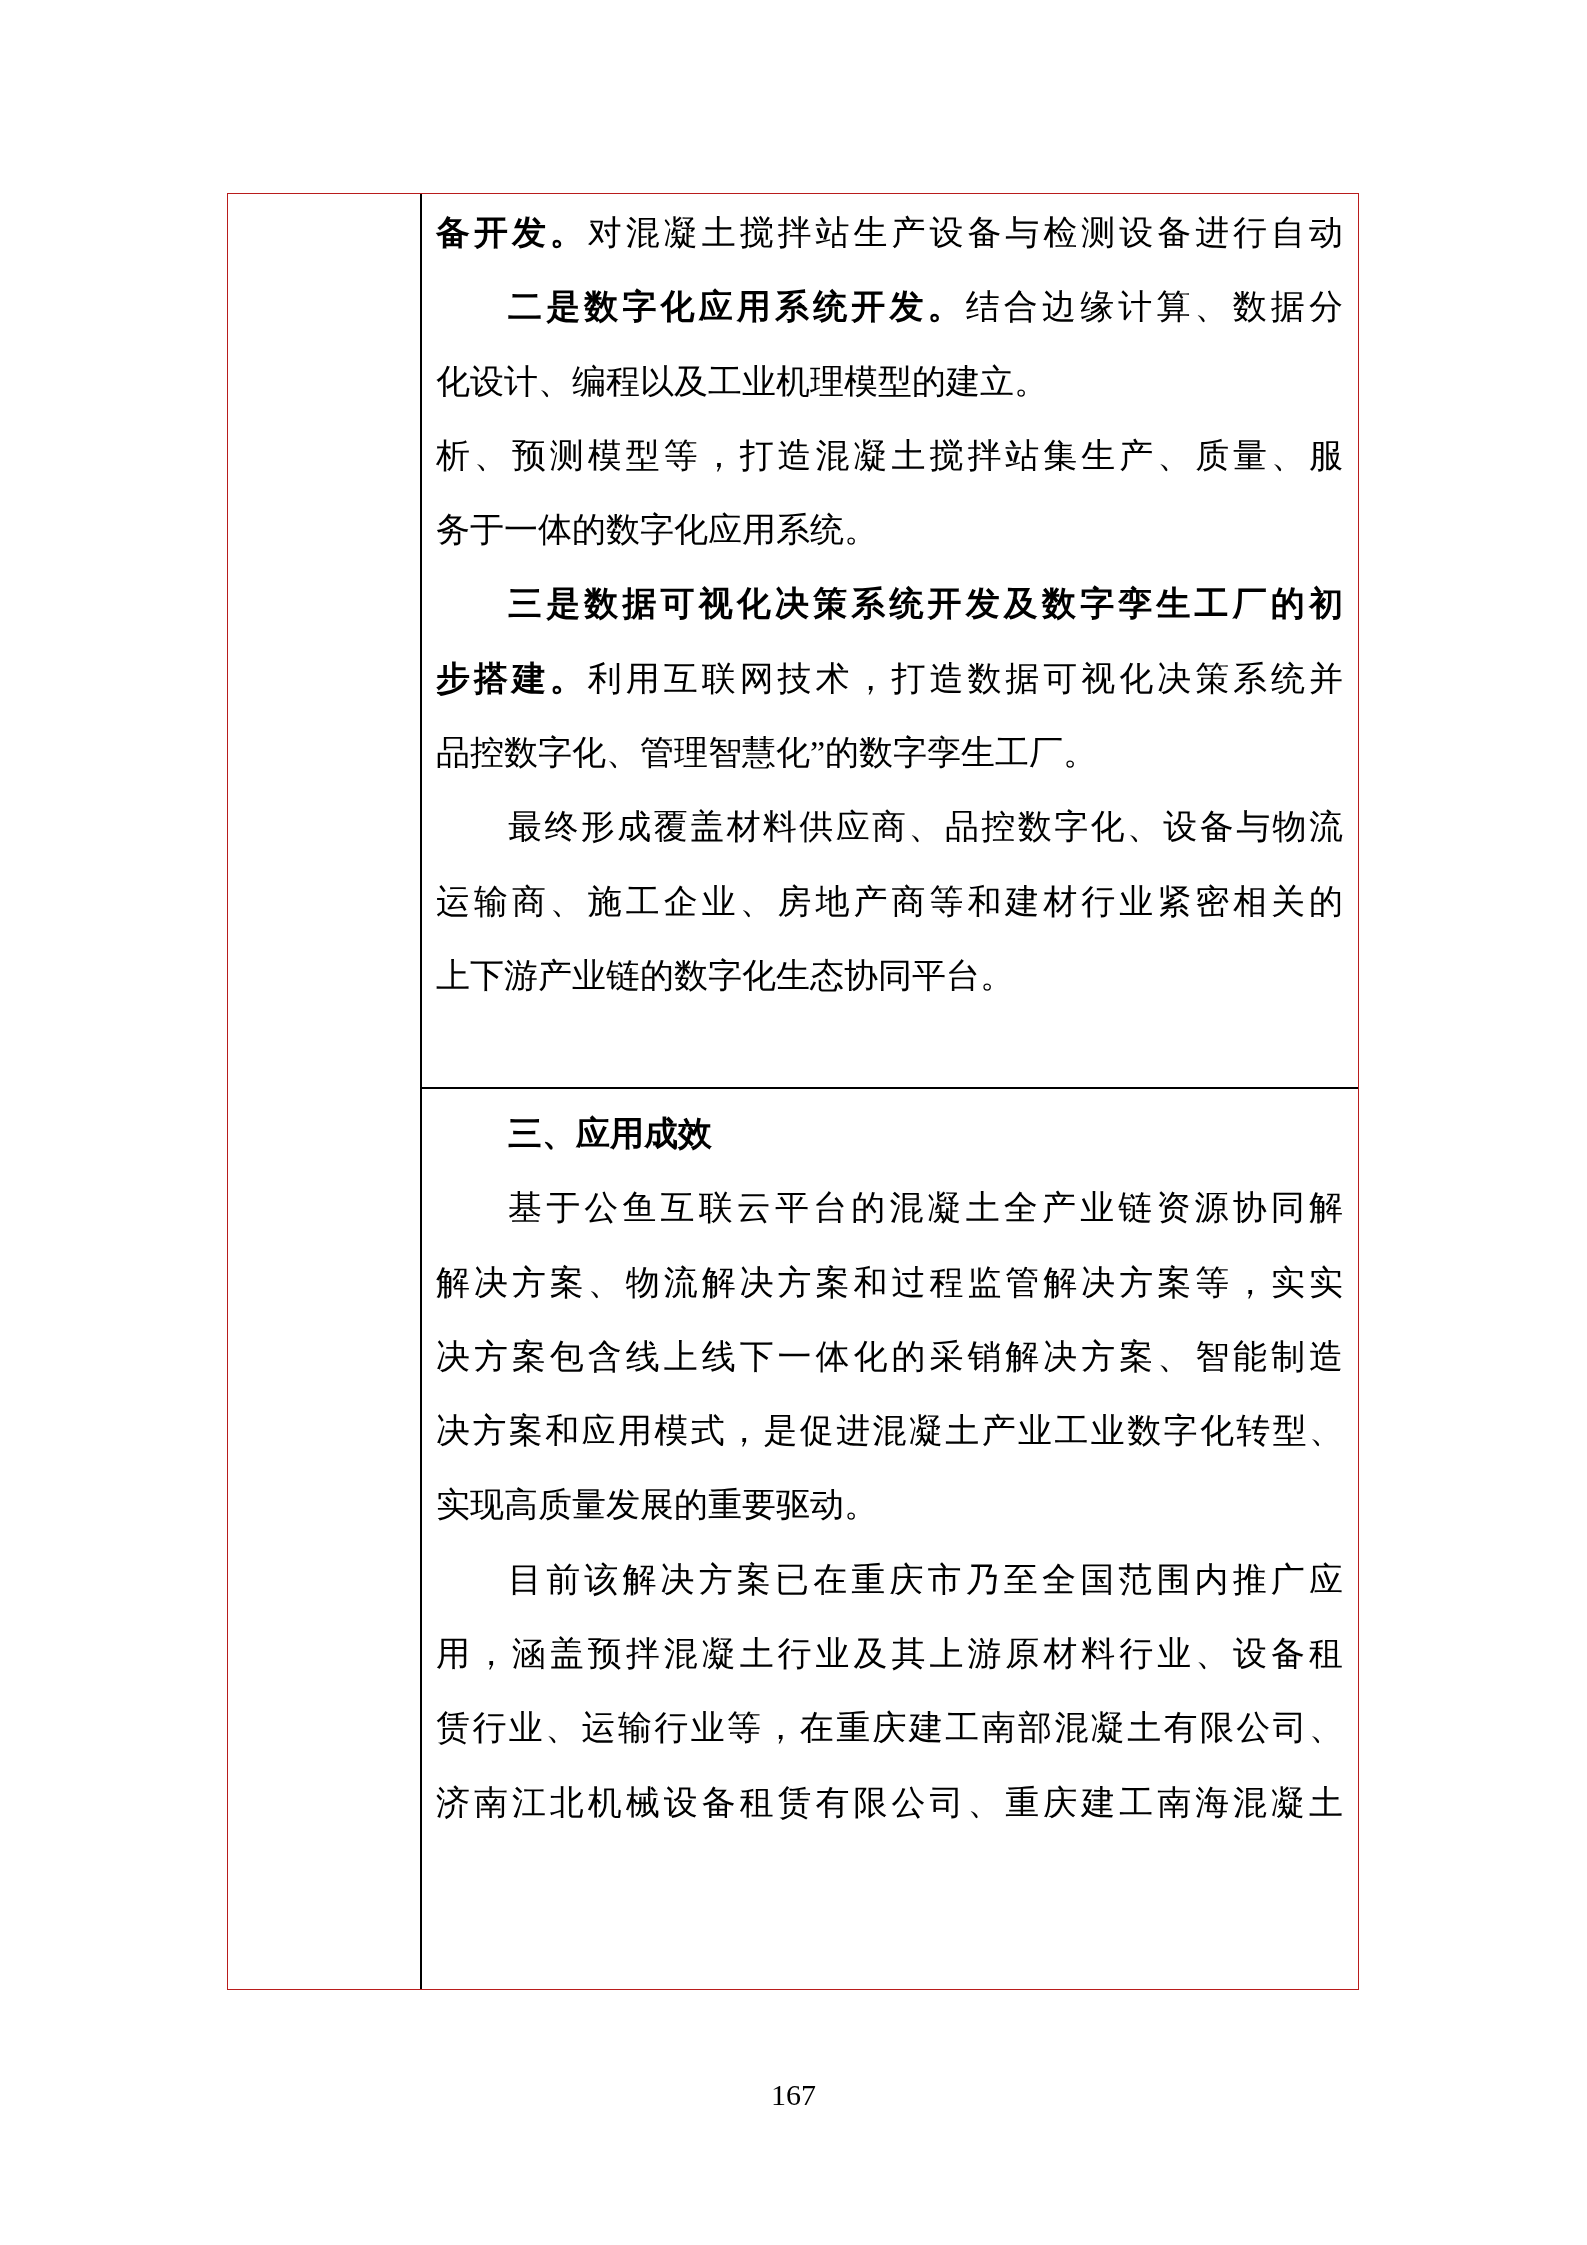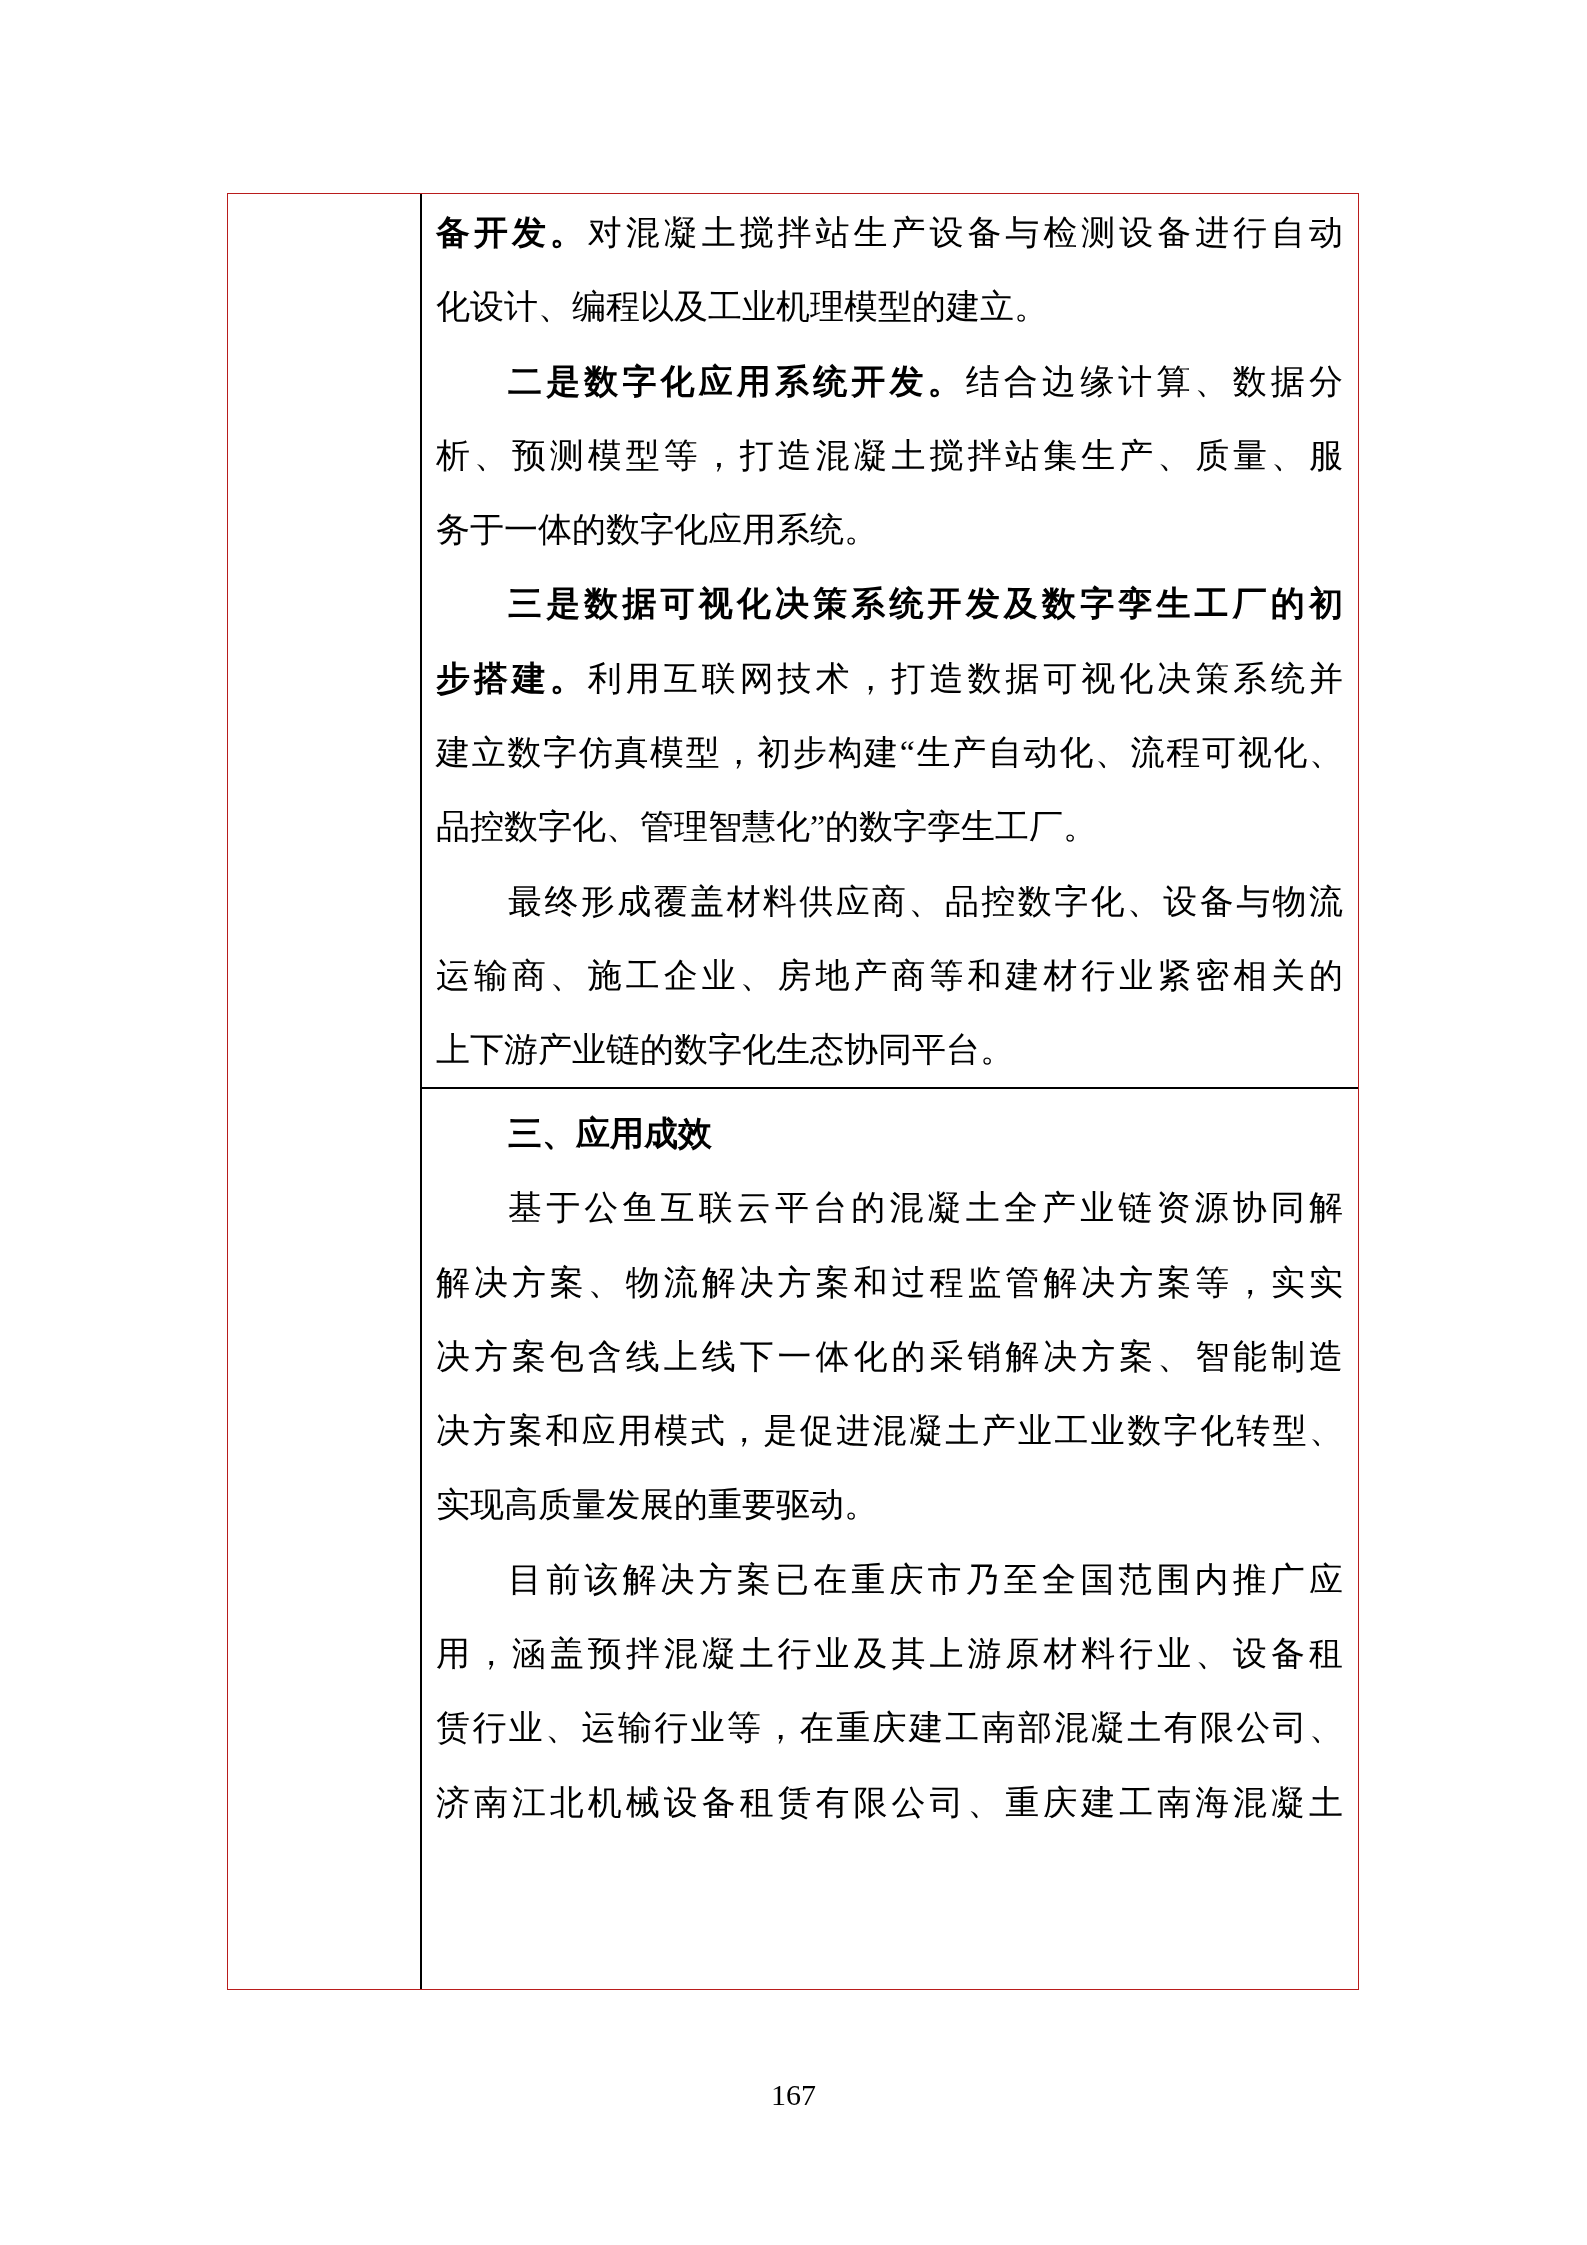--- a/index.html
+++ b/index.html
@@ -68,27 +68,26 @@
   }
 </style>
 </head>
 <body>
 
 <div class="doc-table">
   <div class="col-left"></div>
   <div class="col-right">
     <div class="cell cell-r1">
         <div class="line"><span class="b">备开发。</span><span>对混凝土搅拌站生产设备与检测设备进行自动</span></div>
+        <div class="line indent"><span class="b">二是数字化应用系统开发。</span><span>结合边缘计算、数据分</span></div>
         <div class="line end"><span>化设计、编程以及工业机理模型的建立。</span></div>
-        <div class="line indent"><span class="b">二是数字化应用系统开发。</span><span>结合边缘计算、数据分</span></div>
         <div class="line"><span>析、预测模型等，打造混凝土搅拌站集生产、质量、服</span></div>
         <div class="line end"><span>务于一体的数字化应用系统。</span></div>
         <div class="line indent"><span class="b">三是数据可视化决策系统开发及数字孪生工厂的初</span></div>
         <div class="line"><span class="b">步搭建。</span><span>利用互联网技术，打造数据可视化决策系统并</span></div>
-        <div class="line"><span>建立数字仿真模型，初步构建“生产自动化、流程可视化、</span></div>
         <div class="line end"><span>品控数字化、管理智慧化”的数字孪生工厂。</span></div>
         <div class="line indent"><span>最终形成覆盖材料供应商、品控数字化、设备与物流</span></div>
         <div class="line"><span>运输商、施工企业、房地产商等和建材行业紧密相关的</span></div>
         <div class="line end"><span>上下游产业链的数字化生态协同平台。</span></div>
       </div>
     <div class="cell cell-r2">
         <div class="line end indent"><span class="b">三、应用成效</span></div>
         <div class="line indent"><span>基于公鱼互联云平台的混凝土全产业链资源协同解</span></div>
         <div class="line"><span>解决方案、物流解决方案和过程监管解决方案等，实实</span></div>
         <div class="line"><span>决方案包含线上线下一体化的采销解决方案、智能制造</span></div>

